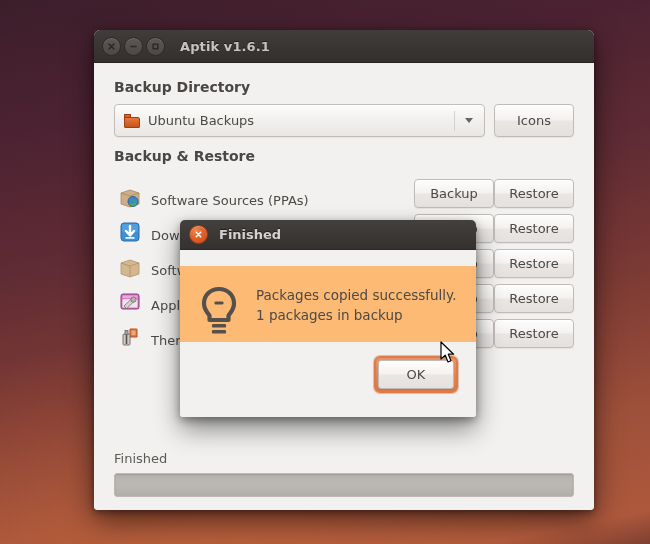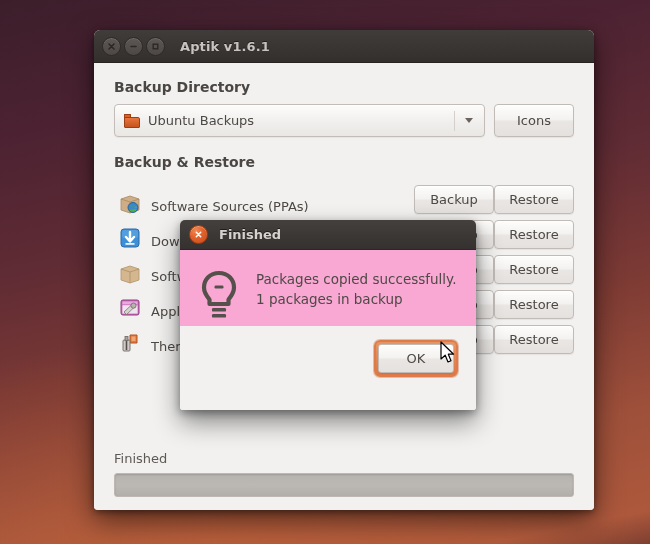--- a/index.html
+++ b/index.html
@@ -85,21 +85,21 @@
     font-weight: bold;
     color: #4a4643;
     margin-bottom: 9px;
   }
 
   
   #dir-row {
     display: flex;
     align-items: center;
     gap: 9px;
-    margin-bottom: 17px;
+    margin-bottom: 11px;
   }
   #dir-combo {
     flex: 1;
     height: 31px;
     border: 1px solid #c2bdb8;
     border-radius: 4px;
     background: linear-gradient(to bottom, #fcfcfb 0%, #f1efed 55%, #eae7e4 100%);
     display: flex;
     align-items: center;
     padding: 0 2px 0 9px;
@@ -238,36 +238,37 @@
     box-shadow: inset 0 1px 0 rgba(255,255,255,0.3);
   }
   #dialog-title {
     color: #d7d2cf;
     font-size: 13px;
     font-weight: bold;
     margin-left: 11px;
     text-shadow: 0 -1px 0 rgba(0,0,0,0.5);
   }
   #dialog-body {
-    background: #f9a8d4;
+    background: #fdba74;
     padding: 18px 8px 0 18px;
     display: flex;
     align-items: flex-start;
+    margin-top: 16px;
   }
   #bulb-icon { width: 46px; flex: 0 0 auto; margin-top: 2px; }
   #dialog-msg {
     margin-left: 12px;
     font-size: 13.5px;
     color: #4d4945;
     line-height: 1.45;
     padding-top: 2px;
   }
   #dialog-actions {
     background: #f2f1f0;
-    padding: 14px 18px 33px 18px;
+    padding: 14px 18px 24px 18px;
     display: flex;
     justify-content: flex-end;
   }
   #ok-button-wrap {
     border: 2px solid #d4семь;
     border: 2px solid #dd7c4a;
     border-radius: 6px;
     padding: 2px;
     background: linear-gradient(to bottom, #e89563 0%, #dd7845 100%);
     box-shadow: 0 0 0 1px rgba(200,110,60,0.4);

